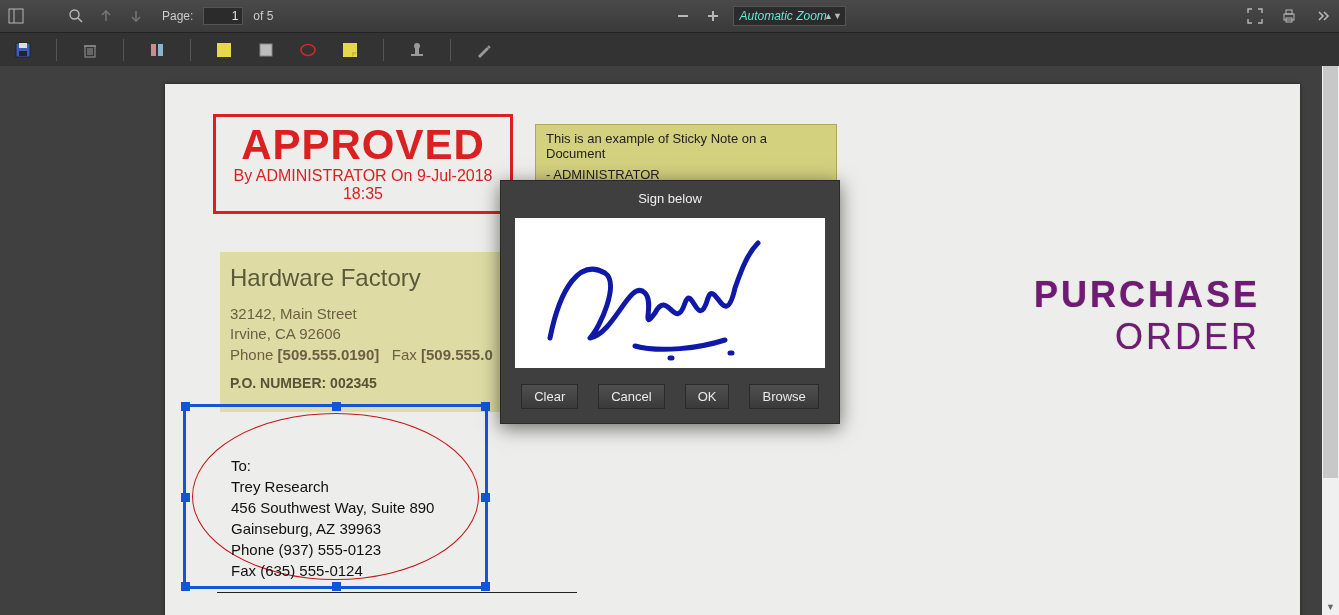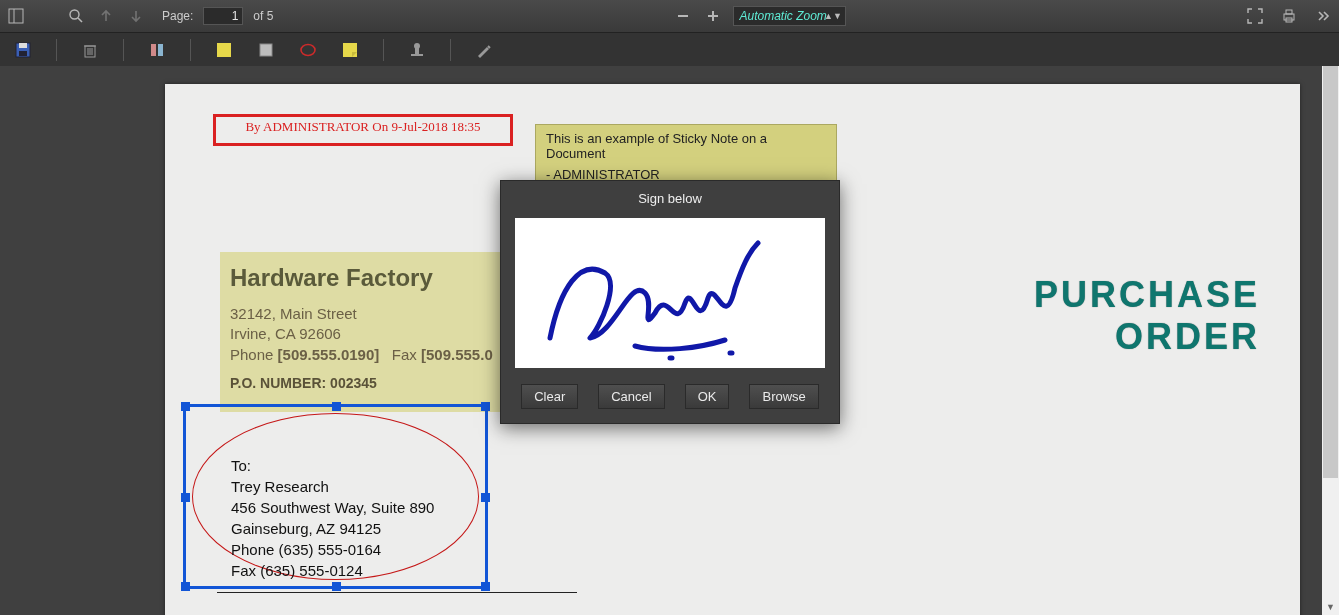--- a/index.html
+++ b/index.html
@@ -118,23 +118,22 @@
   padding: 4px 8px 8px;
 }
 .stamp-title {
   color:#da2121;
   font-weight: bold;
   font-size: 42px;
   letter-spacing: 1px;
 }
 .stamp-sub {
   color:#da2121;
-  font-size: 13px;
+  font-size: 16px;
   margin-top: -2px;
-  font-family: Liberation Serif, serif;
 }
 
 
 .sticky {
   position:absolute;
   left: 370px; top: 40px;
   width: 302px;
   background: #d3d07e;
   border: 1px solid #aba861;
   padding: 6px 10px;
@@ -148,41 +147,41 @@
 .company-box {
   position:absolute;
   left: 55px; top: 168px;
   width: 310px;
   height: 160px;
   background: rgba(210,205,105,.55);
   padding: 12px 10px;
 }
 .company-name {
   font-size: 24px;
-  font-weight: bold;
+  font-weight: normal;
   color: #5a5a3a;
 }
 .company-addr {
   margin-top: 12px;
   font-size: 15px;
   line-height: 1.35;
   color: #6b6046;
 }
 .po-num { margin-top: 10px; font-weight:bold; color:#5a5238; font-size:14px;}
 
 
 .po-title {
   position:absolute;
   right: 40px; top: 190px;
   text-align:right;
-  color: #0f766e;
+  color: #701a75;
   letter-spacing: 3px;
 }
 .po-title .line1 { font-size: 36px; font-weight:bold; filter: blur(.4px); text-shadow: 0 0 1px #777;}
-.po-title .line2 { font-size: 36px; font-weight:bold; filter: blur(.4px); text-shadow: 0 0 1px #777;}
+.po-title .line2 { font-size: 36px; font-weight:normal; filter: blur(.4px); text-shadow: 0 0 1px #777;}
 
 
 .sel-rect {
   position:absolute;
   left: 18px; top: 320px;
   width: 305px; height: 185px;
   border: 3px solid #1255d6;
 }
 .sel-handle {
   position:absolute;
@@ -385,20 +384,21 @@
         <path d="M2 14 L11 5 L13 7 L4 16 Z" fill="#999"></path>
         <path d="M12 4 L14 6" stroke="#999" stroke-width="2"></path>
       </svg>
   </div>
 </div>
 
 <div class="doc-area">
   <div class="page">
 
     <div class="stamp">
+      <div class="stamp-title">APPROVED</div>
       <div class="stamp-sub">By ADMINISTRATOR On 9-Jul-2018 18:35</div>
     </div>
 
     <div class="sticky">
       <div>This is an example of Sticky Note on a Document</div>
       <div class="author"> - ADMINISTRATOR</div>
     </div>
 
     <div class="company-box">
       <div class="company-name">Hardware Factory</div>
@@ -422,22 +422,22 @@
       <div class="line1">PURCHASE</div>
       <div class="line2">ORDER</div>
     </div>
 
     <div class="sel-rect">
       <div class="ellipse"></div>
       <div class="to-block">
         <div class="hdr">To:</div>
         <div>Trey Research</div>
         <div>456 Southwest Way, Suite 890</div>
-        <div>Gainseburg, AZ 94125</div>
-        <div>Phone (635) 555-0164</div>
+        <div>Gainseburg, AZ 39963</div>
+        <div>Phone (937) 555-0123</div>
         <div>Fax (635) 555-0124</div>
       </div>
 
       <div class="sel-handle" style="left:-5px; top:-5px"></div>
       <div class="sel-handle" style="left:calc(50% - 4px); top:-5px"></div>
       <div class="sel-handle" style="right:-5px; top:-5px"></div>
       <div class="sel-handle" style="left:-5px; top:calc(50% - 4px)"></div>
       <div class="sel-handle" style="right:-5px; top:calc(50% - 4px)"></div>
       <div class="sel-handle" style="left:-5px; bottom:-5px"></div>
       <div class="sel-handle" style="left:calc(50% - 4px); bottom:-5px"></div>

